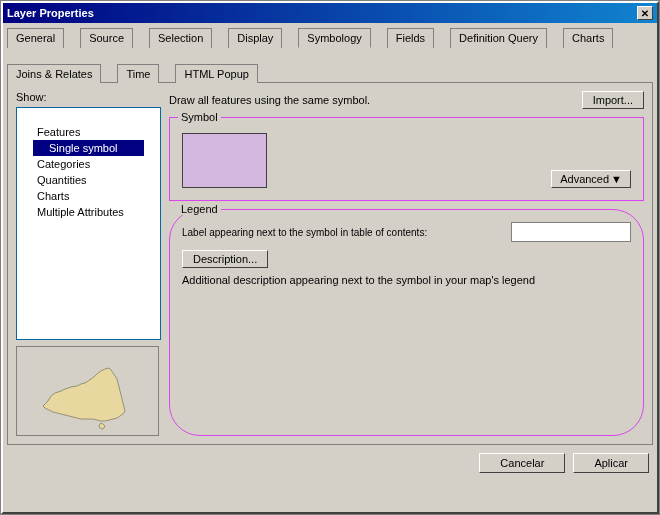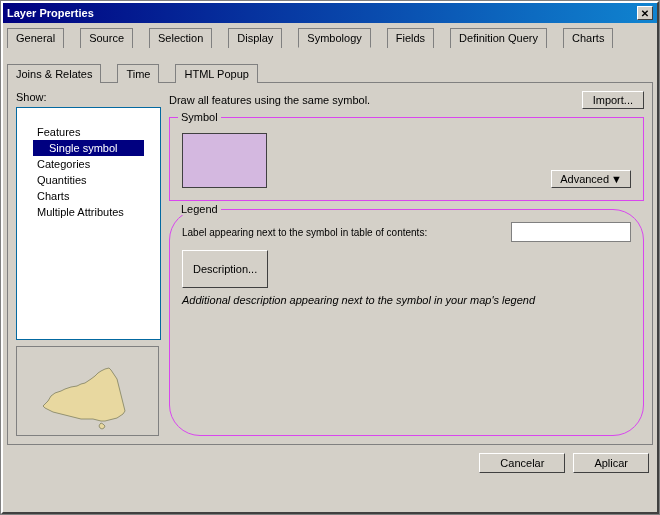--- a/index.html
+++ b/index.html
@@ -204,34 +204,33 @@
     }
     .legend-input {
       width: 120px;
       height: 20px;
       border: 1px solid #808080;
       background: white;
       font-size: 11px;
       padding: 1px 3px;
     }
     .description-btn {
-      padding: 12px 10px;
+      padding: 2px 10px;
       background: #d4d0c8;
       border: 1px solid #ffffff;
       border-right-color: #404040;
       border-bottom-color: #404040;
       font-size: 11px;
       cursor: pointer;
       width: fit-content;
       margin-bottom: 6px;
     }
     .desc-text {
       font-size: 11px;
       color: #000000;
-      font-style: italic;
     }
     
     .bottom-bar {
       display: flex;
       justify-content: flex-end;
       align-items: center;
       padding: 6px 8px;
       gap: 8px;
       margin-top: 2px;
     }

